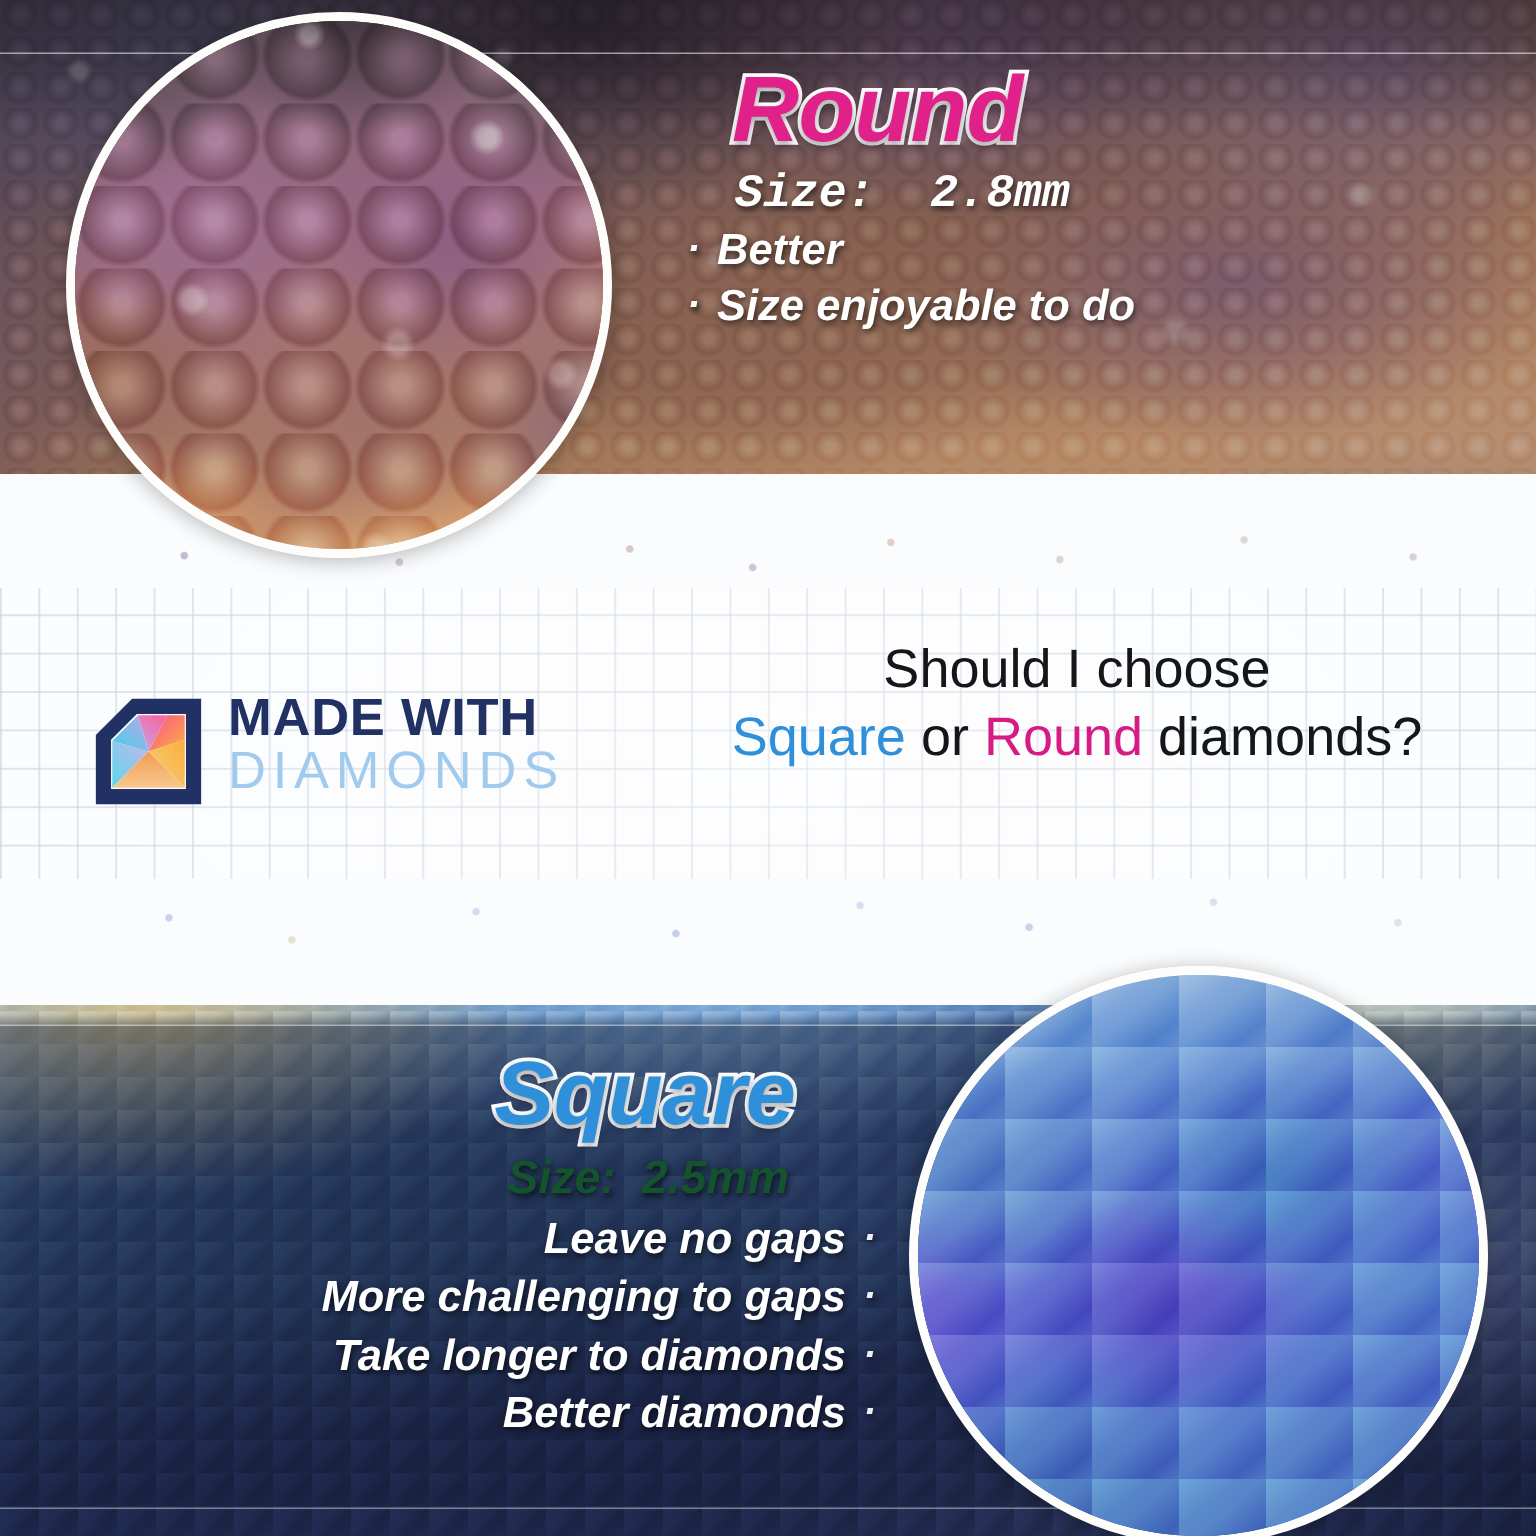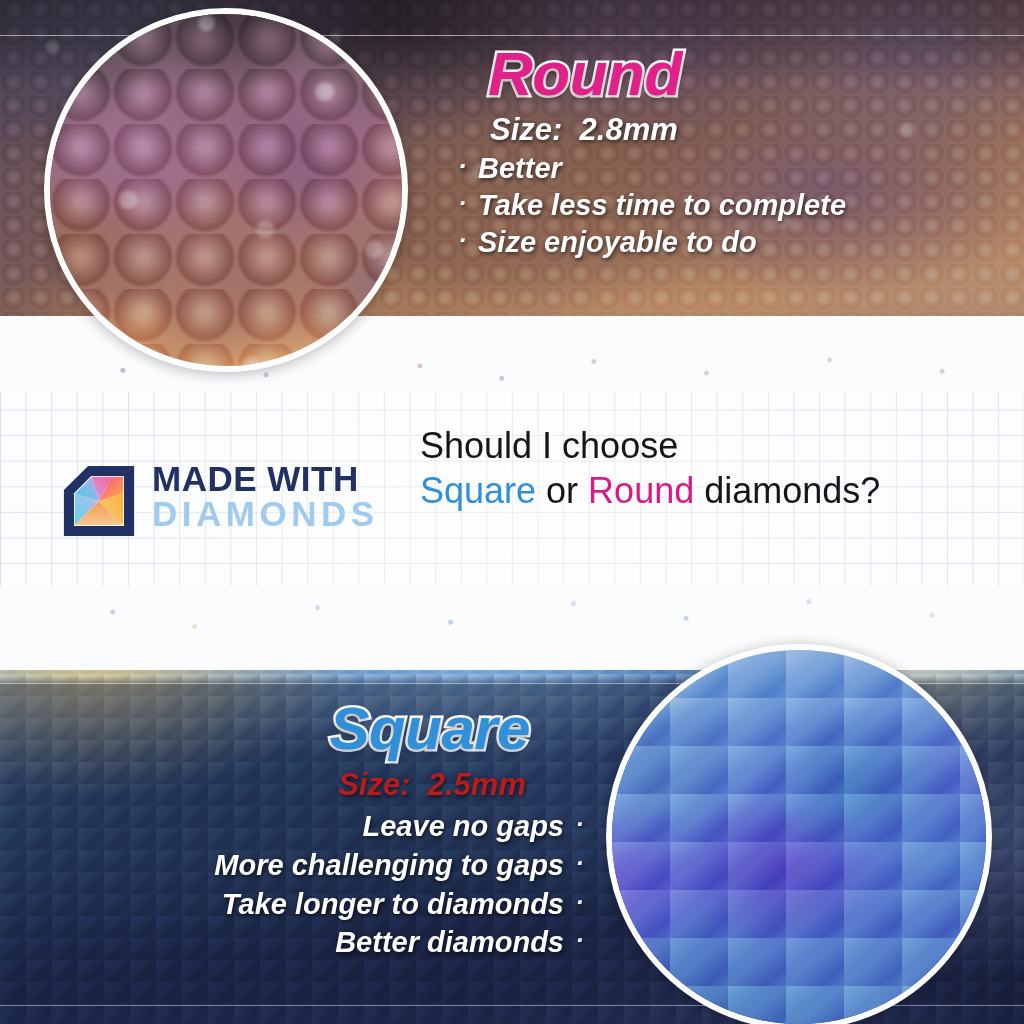--- a/index.html
+++ b/index.html
@@ -286,20 +286,21 @@
     text-shadow: 0 3px 6px rgba(0,0,0,0.35);
   }
   .round-size {
     font-size: 31px;
     font-weight: bold;
     font-style: italic;
     color: #ffffff;
     margin: 0 0 2px 38px;
     text-shadow: 1px 2px 4px rgba(0,0,0,0.65);
     white-space: pre;
+    font-family: Liberation Mono, monospace;
   }
   .round-list {
     list-style: none;
     margin: 0;
     padding: 0;
   }
   .round-list li {
     font-size: 29px;
     font-weight: bold;
     font-style: italic;
@@ -331,21 +332,21 @@
     -webkit-text-stroke: 5px #ffffff;
     paint-order: stroke fill;
     line-height: 0.98;
     margin: 0 64px 8px 0;
     text-shadow: 0 3px 6px rgba(0,0,0,0.35);
   }
   .square-size {
     font-size: 31px;
     font-weight: bold;
     font-style: italic;
-    color: #b91c1c;
+    color: #14532d;
     margin: 0 68px 2px 0;
     text-shadow: 1px 2px 4px rgba(0,0,0,0.7);
     white-space: pre;
   }
   .square-list {
     list-style: none;
     margin: 4px;
     padding: 0;
   }
   .square-list li {
@@ -383,32 +384,32 @@
   }
   .logo-made {
     font-size: 35px;
     font-weight: bold;
     letter-spacing: 0.5px;
     color: #223163;
     white-space: nowrap;
   }
   .logo-diamonds {
     font-size: 35px;
-    font-weight: bold;
+    font-weight: normal;
     letter-spacing: 4.5px;
     color: #a0cbee;
     white-space: nowrap;
     margin-top: 2px;
   }
 
   .question {
     position: absolute;
     left: 420px; top: 424px;
     width: 596px;
-    text-align: left;
+    text-align: center;
   }
   .question .line1 {
     font-size: 36px;
     color: #15161a;
     line-height: 1.24;
   }
   .question .line2 {
     font-size: 36px;
     color: #15161a;
     line-height: 1.24;
@@ -446,21 +447,20 @@
     <ul class="round-list">
       <li>
         <span class="bullet">·</span>
       </li>
       <li>
         <span class="bullet">·</span>
         <span>Better</span>
       </li>
       <li>
         <span class="bullet">·</span>
-        <span>Take less time to complete</span>
       </li>
       <li>
         <span class="bullet">·</span>
         <span>Size enjoyable to do</span>
       </li>
     </ul>
   </div>
 
   <div class="logo-block">
     <svg class="logo-mark" viewBox="0 0 100 100">

